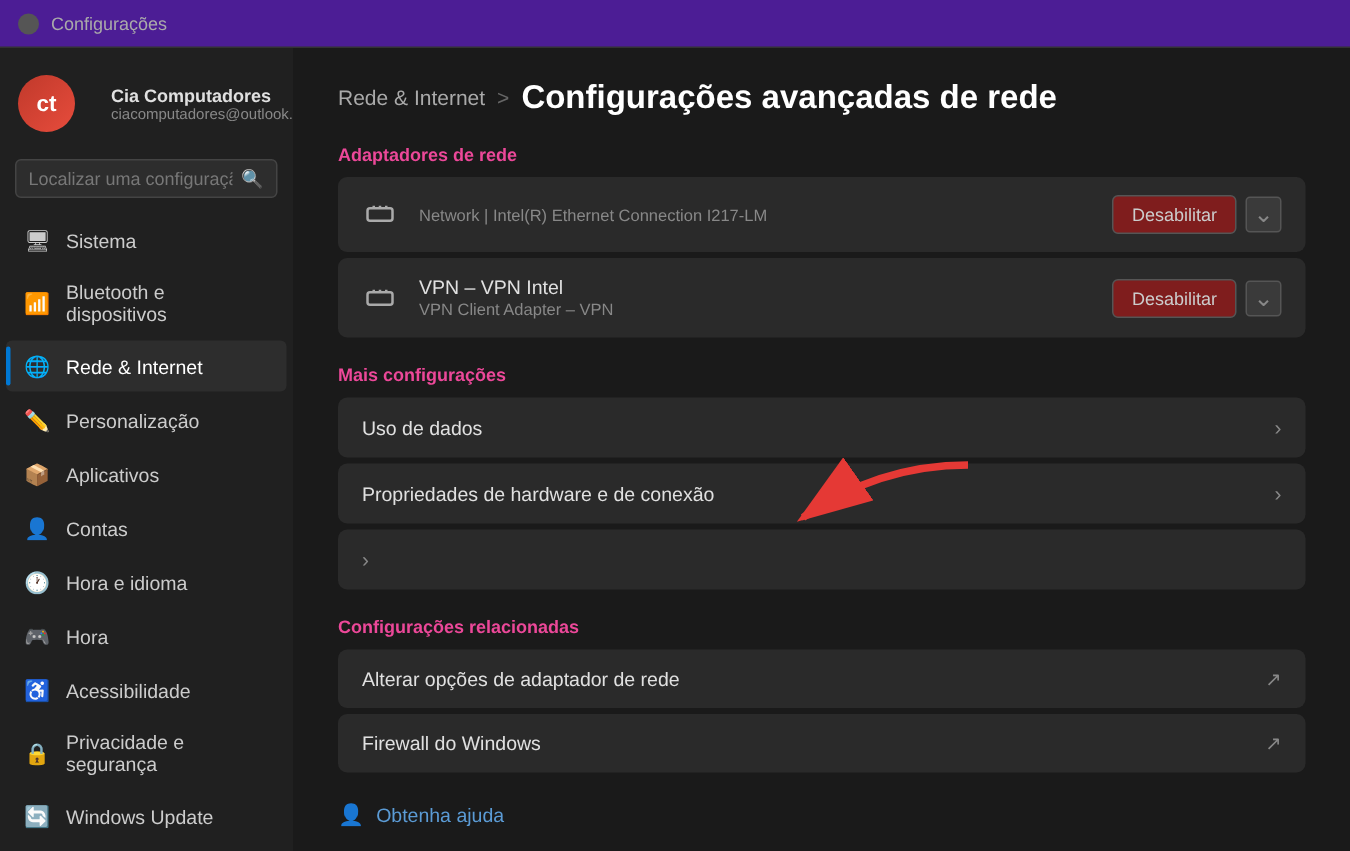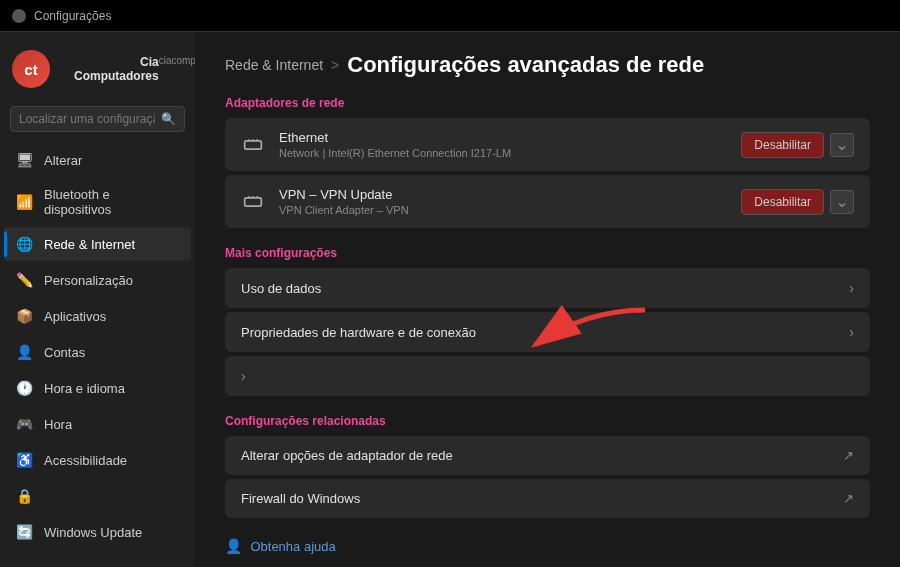--- a/index.html
+++ b/index.html
@@ -8,21 +8,21 @@
       height: 567px;
       background: #1a1a1a;
       font-family: 'Segoe UI', sans-serif;
       color: #e0e0e0;
       display: flex;
       flex-direction: column;
       overflow: hidden;
     }
     
     .titlebar {
-      background: #000000;
+      background: #4c1d95;
       height: 32px;
       display: flex;
       align-items: center;
       padding: 0 12px;
       font-size: 12px;
       color: #aaa;
       border-bottom: 1px solid #333;
       flex-shrink: 0;
     }
     .titlebar-icon {
@@ -63,21 +63,21 @@
       display: flex;
       align-items: center;
       justify-content: center;
       font-size: 15px;
       font-weight: bold;
       color: white;
       flex-shrink: 0;
     }
     .profile-info {
       display: flex;
-      text-align: right;
+      flex-direction: column;
     }
     .profile-name {
       font-size: 12px;
       font-weight: 600;
       color: #e0e0e0;
     }
     .profile-email {
       font-size: 10px;
       color: #888;
     }
@@ -297,21 +297,21 @@
       </div>
     </div>
 
     <div class="search-box">
       <input type="text" placeholder="Localizar uma configuração" style="">
       <span class="search-icon-inline">🔍</span>
     </div>
 
     <div class="sidebar-item">
       <span class="sidebar-icon">🖥</span>
-      <span>Alterar</span>
+      <span>Sistema</span>
     </div>
     <div class="sidebar-item">
       <span class="sidebar-icon">📶</span>
       <span>Bluetooth e dispositivos</span>
     </div>
     <div class="sidebar-item active">
       <span class="sidebar-icon">🌐</span>
       <span>Rede &amp; Internet</span>
     </div>
     <div class="sidebar-item">
@@ -333,20 +333,21 @@
     <div class="sidebar-item">
       <span class="sidebar-icon">🎮</span>
       <span>Hora</span>
     </div>
     <div class="sidebar-item">
       <span class="sidebar-icon">♿</span>
       <span>Acessibilidade</span>
     </div>
     <div class="sidebar-item">
       <span class="sidebar-icon">🔒</span>
+      <span>Privacidade e segurança</span>
     </div>
     <div class="sidebar-item">
       <span class="sidebar-icon">🔄</span>
       <span>Windows Update</span>
     </div>
 
   </div>
 
   <div class="content">
     <div class="content-wrapper" style="position:relative;">
@@ -362,40 +363,39 @@
       <div class="card-row">
         <div class="card-icon">
           <svg width="20" height="20" viewBox="0 0 24 24" fill="none" stroke="#aaa" stroke-width="2">
             <rect x="2" y="7" width="20" height="10" rx="2"></rect>
             <line x1="7" y1="7" x2="7" y2="5"></line>
               <line x1="12" y1="7" x2="12" y2="5"></line>
               <line x1="17" y1="7" x2="17" y2="5"></line>
           </svg>
         </div>
         <div class="card-text">
-          <div class="card-title">Ethernet</div>
           <div class="card-subtitle">Network | Intel(R) Ethernet Connection I217-LM</div>
         </div>
         <div class="card-actions">
           <button class="btn-disable">Desabilitar</button>
           <div class="expand-btn">⌄</div>
         </div>
       </div>
 
       <div class="card-row">
         <div class="card-icon">
           <svg width="20" height="20" viewBox="0 0 24 24" fill="none" stroke="#aaa" stroke-width="2">
             <rect x="2" y="7" width="20" height="10" rx="2"></rect>
             <line x1="7" y1="7" x2="7" y2="5"></line>
               <line x1="12" y1="7" x2="12" y2="5"></line>
               <line x1="17" y1="7" x2="17" y2="5"></line>
           </svg>
         </div>
         <div class="card-text">
-          <div class="card-title">VPN – VPN Update</div>
+          <div class="card-title">VPN – VPN Intel</div>
           <div class="card-subtitle">VPN Client Adapter – VPN</div>
         </div>
         <div class="card-actions">
           <button class="btn-disable">Desabilitar</button>
           <div class="expand-btn">⌄</div>
         </div>
       </div>
 
       <div class="section-gap"></div>
       <div class="section-title">Mais configurações</div>

